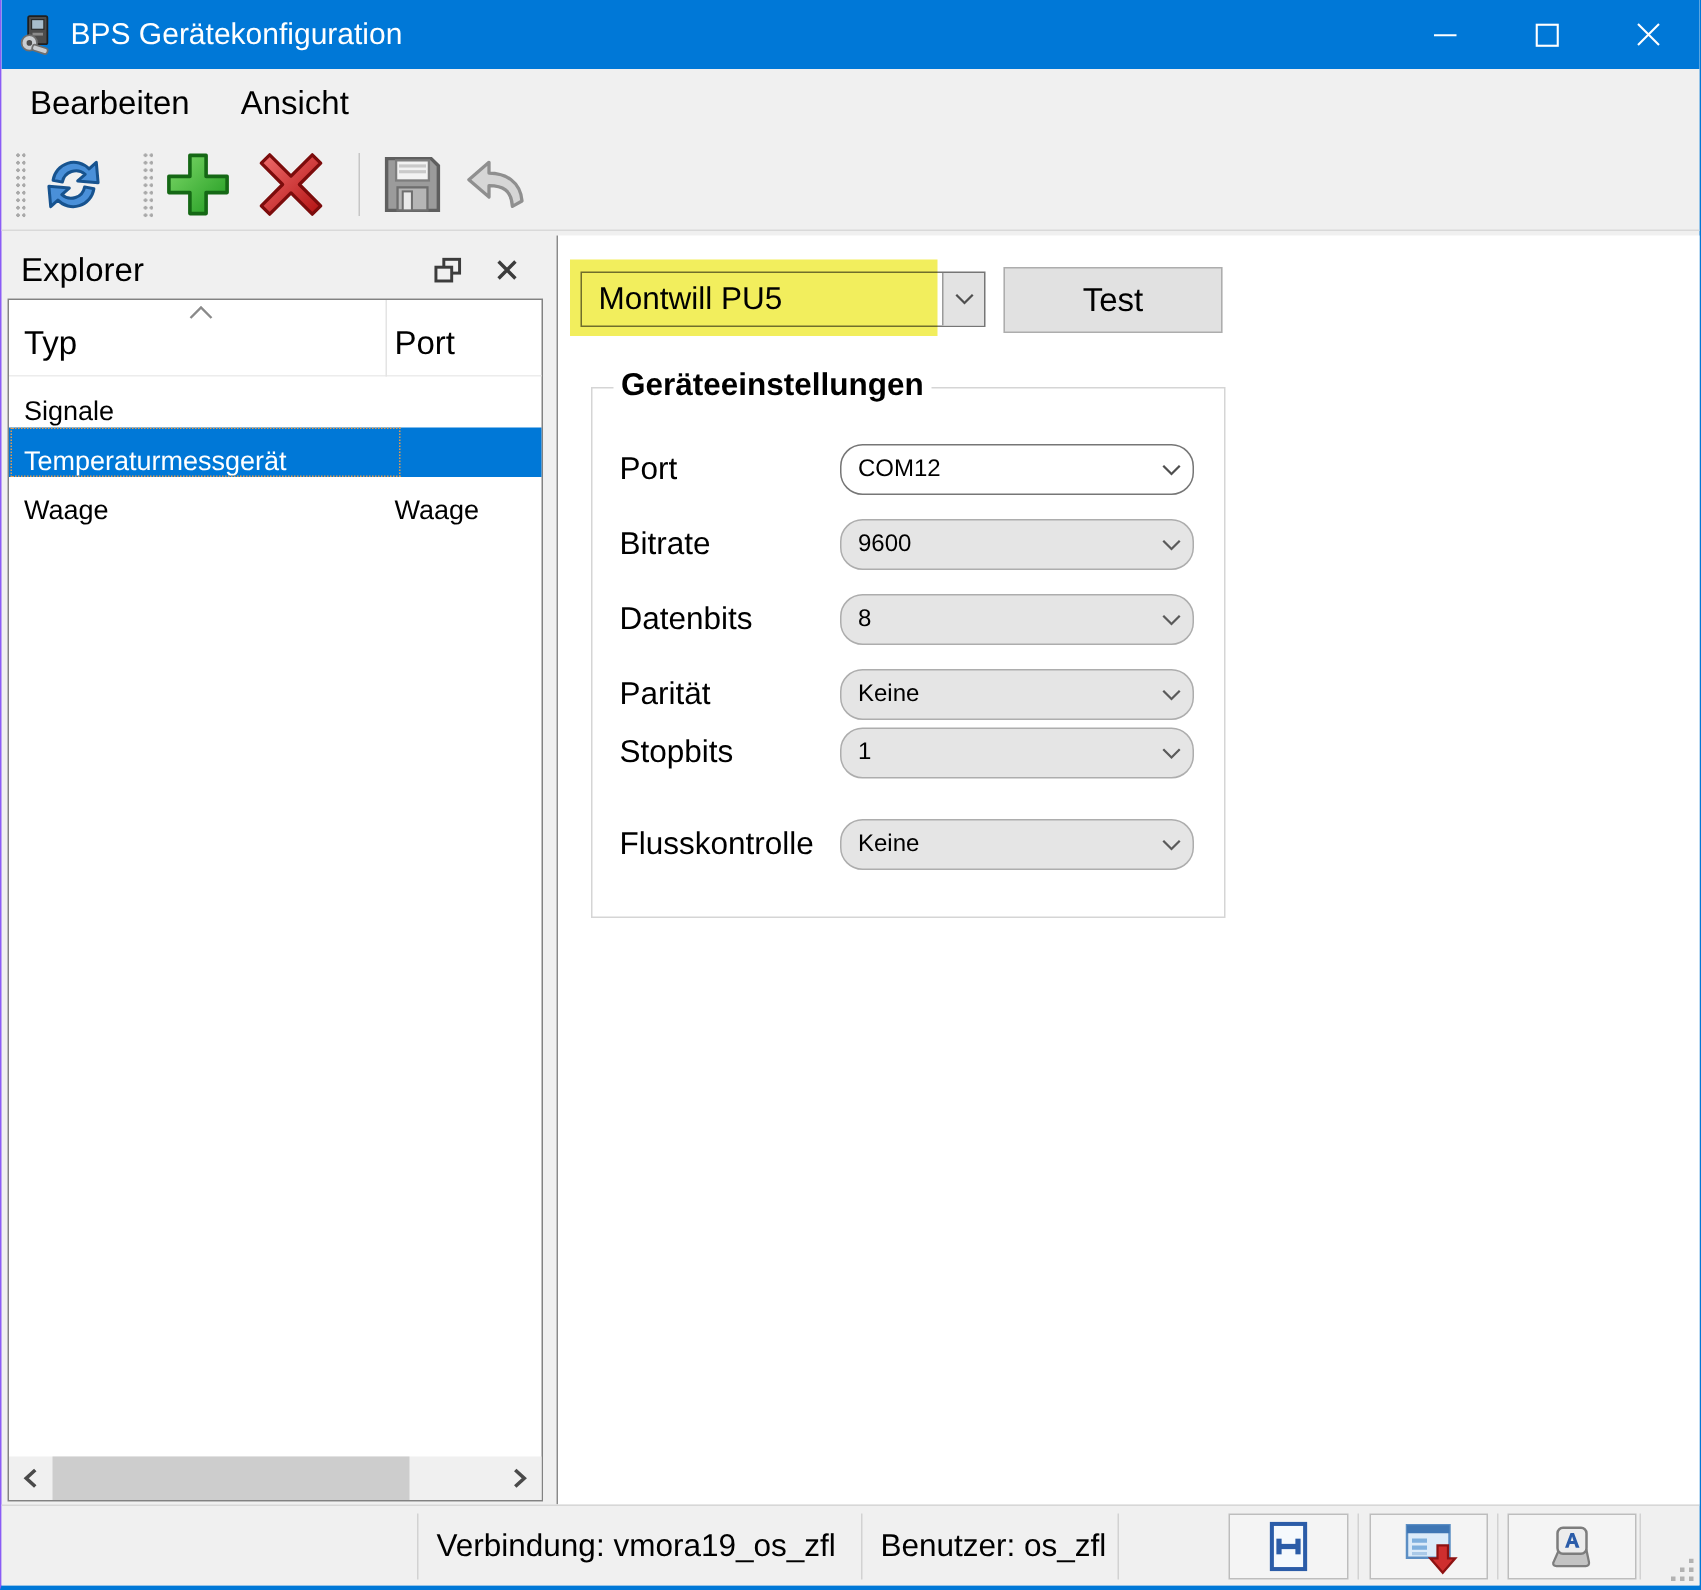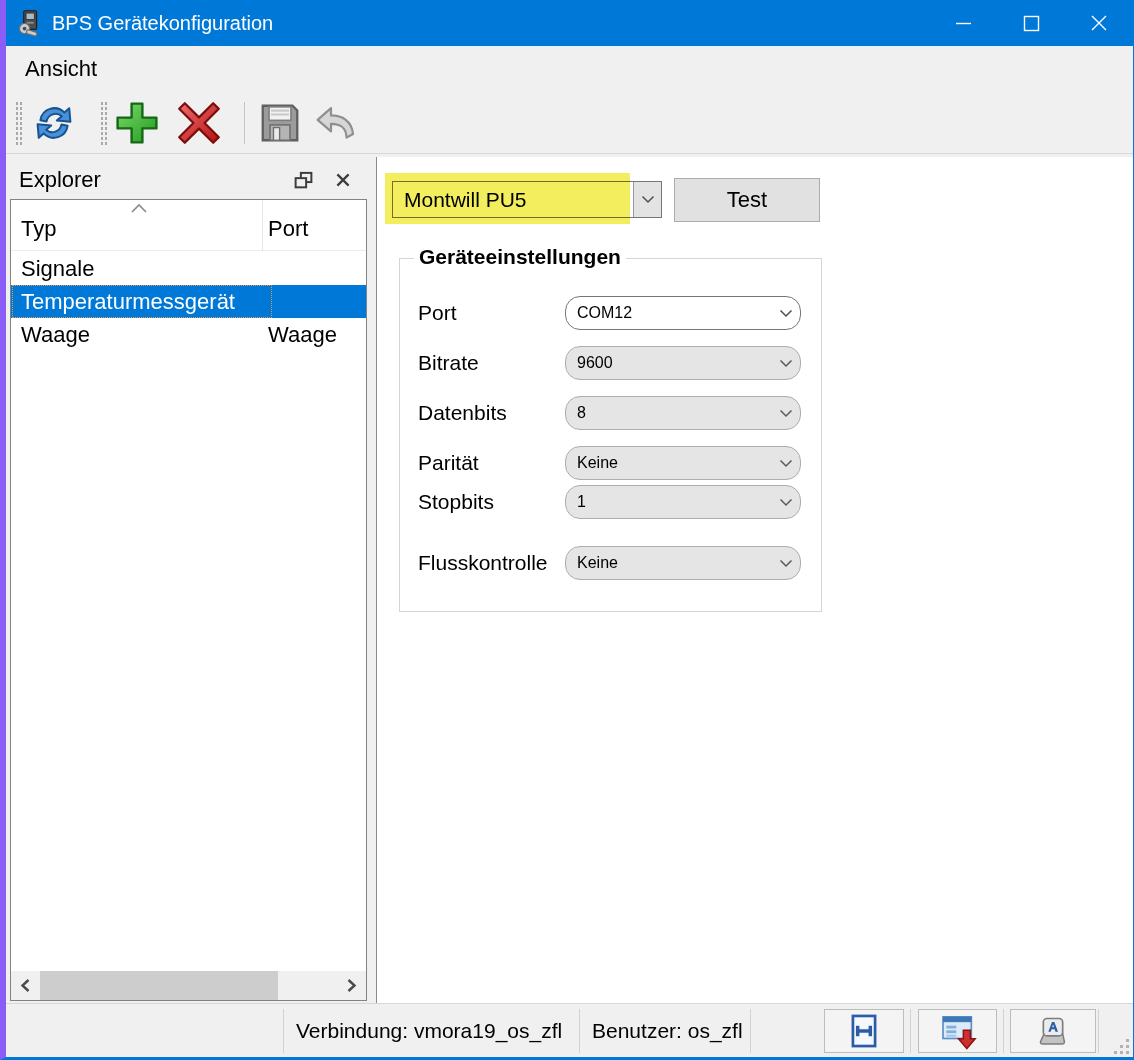--- a/index.html
+++ b/index.html
@@ -1,21 +1,21 @@
 <!DOCTYPE html>
 <html><head>
 <meta charset="utf-8">
 <style>
   * { margin:0; padding:0; box-sizing:border-box; }
   html,body { background:#444; }
   body { font-family:"Liberation Sans","DejaVu Sans",sans-serif; }
 
   .window{
     position:relative; width:1134px; height:1060px; background:#f0f0f0;
-    border-left:6px solid #8b5cf6; border-right:1px solid #0078d7; border-bottom:3px solid #0078d7;
+    border-left:1px solid #8b5cf6; border-right:1px solid #0078d7; border-bottom:3px solid #0078d7;
     overflow:hidden; margin:0 auto;
   }
 
   
   .titlebar{ position:absolute; left:0; top:0; width:100%; height:46px; background:#0078d7; display:flex; align-items:center; }
   .titlebar .appicon{ margin-left:9px; width:28px; height:28px; flex:0 0 auto; }
   .titlebar .title{ color:#fff; font-size:20px; margin-left:9px; white-space:nowrap; }
   .caption-buttons{ margin-left:auto; display:flex; height:100%; }
   .caption-btn{ width:68px; height:100%; display:flex; align-items:center; justify-content:center; }
 
@@ -37,21 +37,21 @@
   .dock-btn{ margin-left:auto; width:34px; height:30px; display:flex; align-items:center; justify-content:center; }
   .dock-btn + .dock-btn{ margin-left:6px; }
 
   .list{ position:absolute; left:4px; top:199px; width:357px; height:802px; background:#fff; border:1px solid #828282; }
   .list-header{ position:relative; height:51px; border-bottom:1px solid #ececec; }
   .col-sep{ position:absolute; left:251px; top:0; width:1px; height:51px; background:#e4e4e4; }
   .hdr-cell{ position:absolute; bottom:8px; font-size:22px; color:#000; }
   .hdr-typ{ left:10px; } .hdr-name{ left:257px; }
   .sort-icon{ position:absolute; left:117px; top:3px; }
   .rows{ position:absolute; top:52px; left:0; right:0; }
-  .row{ position:relative; height:33px; display:flex; align-items:center; font-size:22px; }
+  .row{ position:relative; height:33px; display:flex; align-items:flex-end; font-size:18px; }
   .row .c-typ{ padding-left:10px; white-space:nowrap; }
   .row .c-name{ position:absolute; left:257px; white-space:nowrap; }
   .row.selected{ background:#0078d7; color:#fff; }
   .focus-rect{ position:absolute; left:1px; top:0; width:260px; height:33px; border:1px dotted #e39a4d; pointer-events:none; }
 
   .hscroll{ position:absolute; left:0; bottom:0; width:355px; height:29px; background:#f0f0f0; }
   .hs-arrow{ position:absolute; top:0; width:29px; height:29px; display:flex; align-items:center; justify-content:center; }
   .hs-left{ left:0; } .hs-right{ right:0; }
   .hs-thumb{ position:absolute; left:29px; top:0; width:238px; height:29px; background:#cdcdcd; }
 
@@ -112,20 +112,23 @@
       </div>
       <div class="caption-btn">
         <svg width="18" height="18" viewBox="0 0 18 18">
             <path d="M2 2 L16 16 M16 2 L2 16" stroke="#fff" stroke-width="1.4"></path>
           </svg>
       </div>
     </div>
   </div>
 
   <div class="menubar">
+    <div class="menu-item">
+        <span>Bearbeiten</span>
+      </div>
     <div class="menu-item">
         <span>Ansicht</span>
       </div>
   </div>
 
   <div class="toolbar">
     <div class="grip" style="left:9px"></div>
     <div class="tb-btn" style="left:23px">
       <svg width="48" height="48" viewBox="0 0 24 24">
         <path d="M5.2 10.6 A 7 7 0 0 1 17.2 6.8 L19.6 4.6 L20.2 11.4 L13.4 10.8 L15.9 8.6 A 4.6 4.6 0 0 0 8.3 11.2 Z" fill="#4a90d9" stroke="#17538f" stroke-width="1" stroke-linejoin="round"></path>

